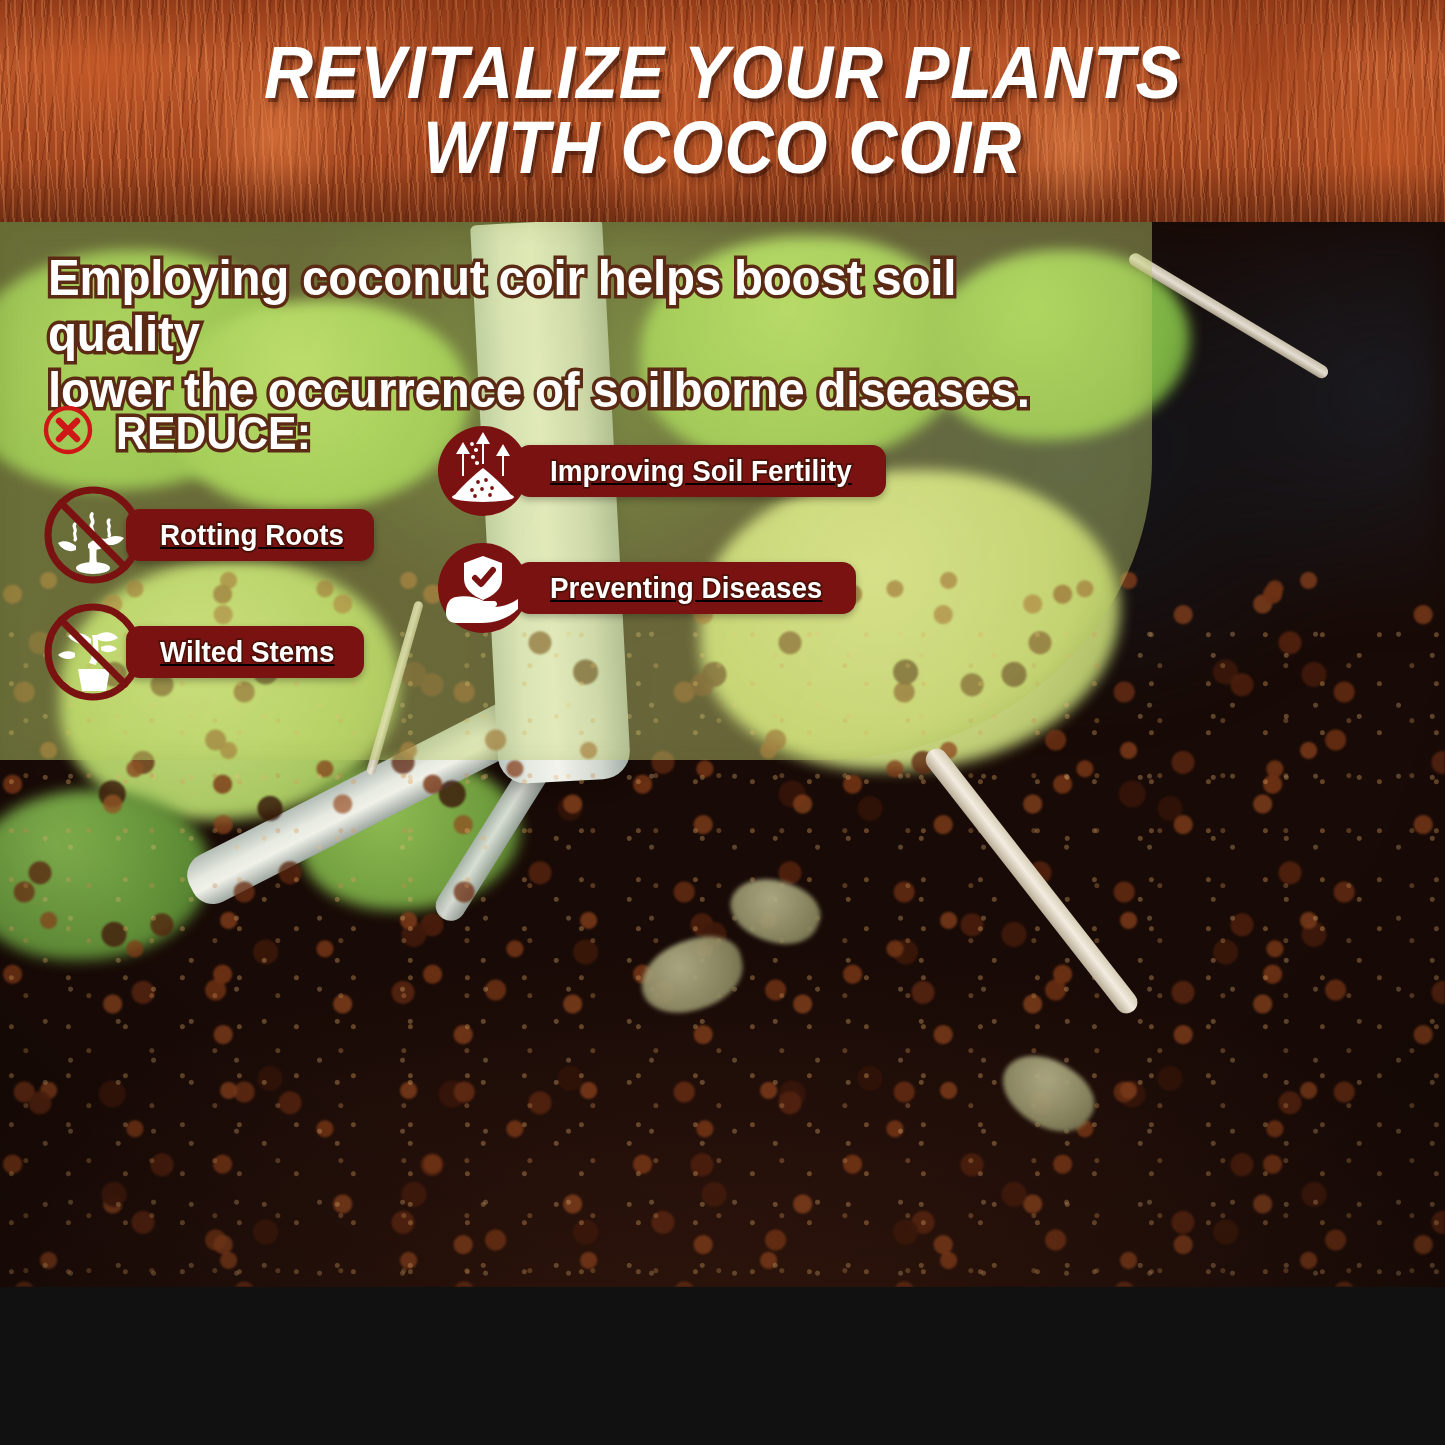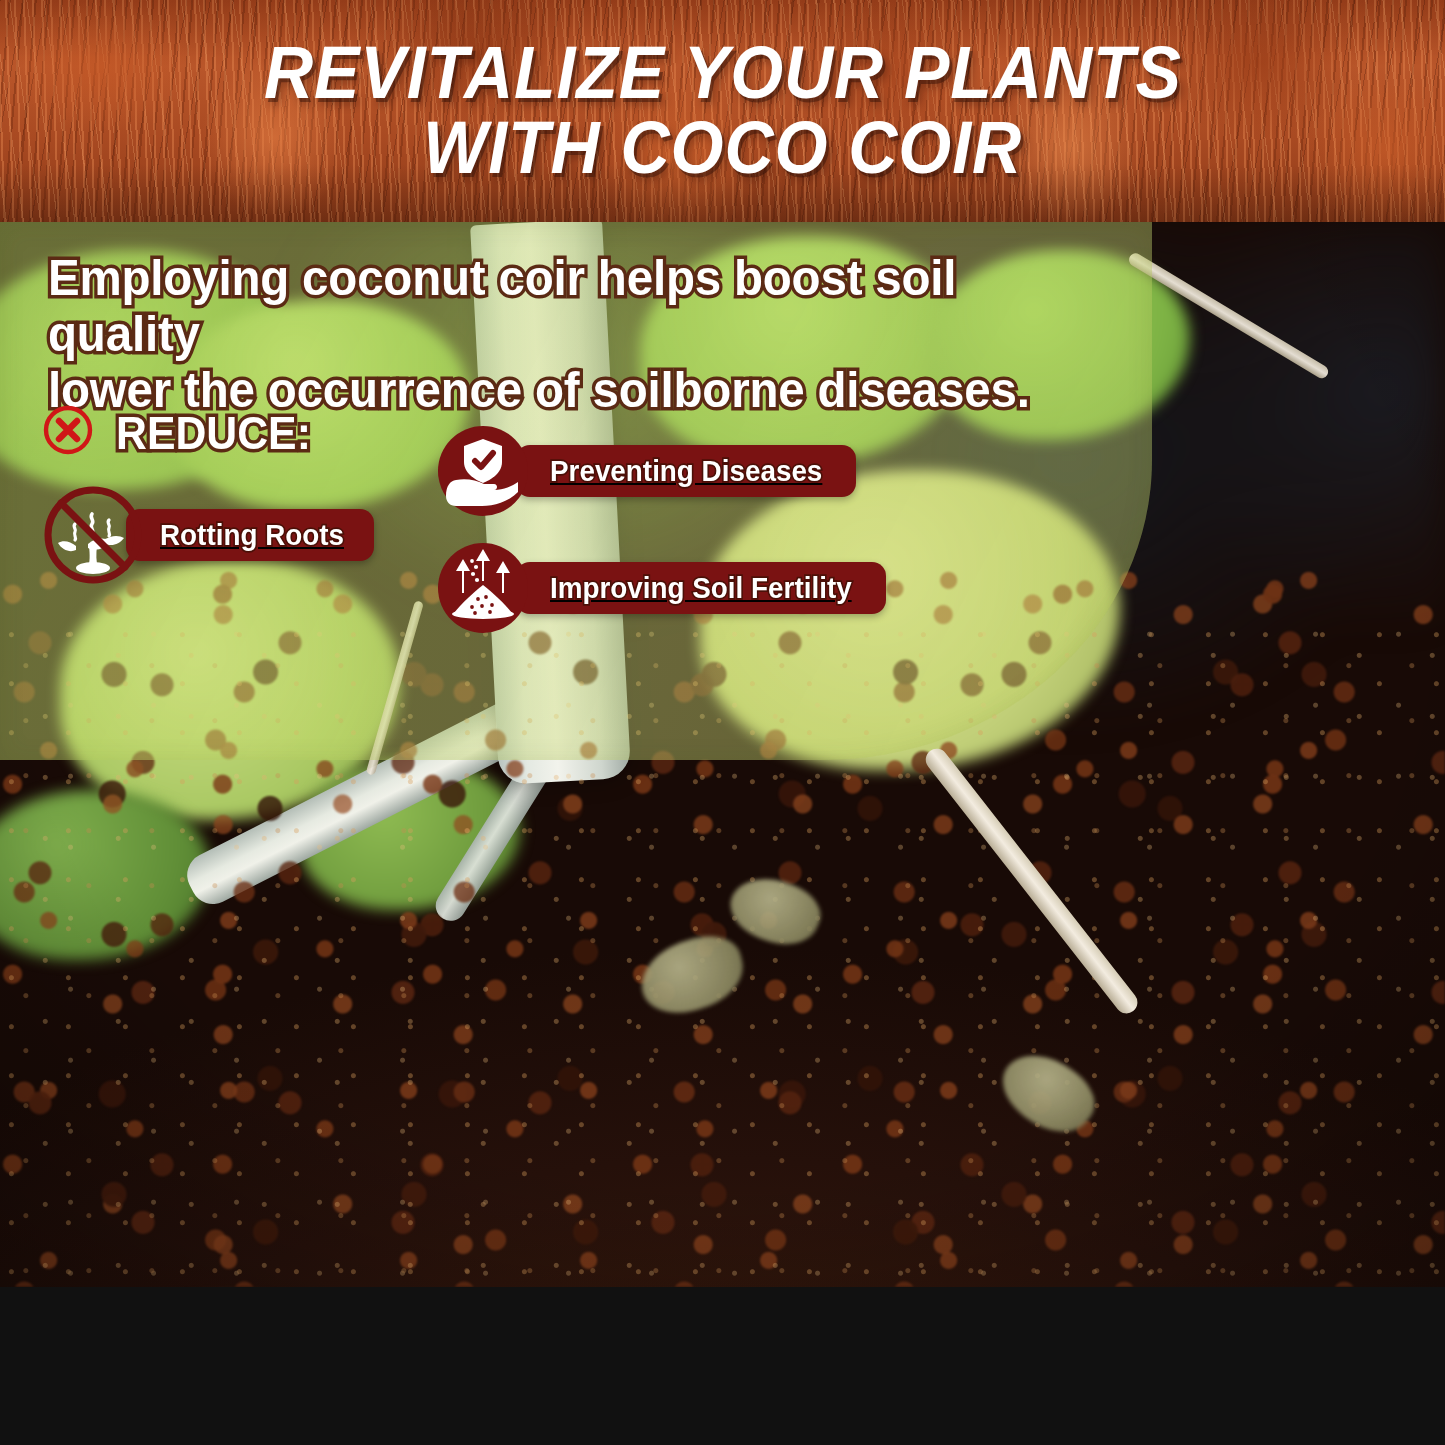--- a/index.html
+++ b/index.html
@@ -329,45 +329,46 @@
                 </g>
                 <circle cx="51" cy="51" r="45" fill="none" stroke="#7a1212" stroke-width="7"></circle>
                 <path d="M19 19 L83 83" stroke="#7a1212" stroke-width="7" stroke-linecap="round"></path>
               </svg>
             </span>
             <span class="pill">
               <span class="pill-label">Rotting Roots</span>
             </span>
           </div>
 
-
-        </div>
-      </div>
-
-      <div class="col col-helpful">
-
-        <div class="items">
-
           <div class="item">
             <span class="badge">
               <svg viewBox="0 0 102 102">
-                <circle cx="51" cy="51" r="45" fill="#7a1212"></circle>
                 <g fill="#ffffff">
-                  <path d="M51 19 L70 26 L70 42 C70 52 61 59 51 63 C41 59 32 52 32 42 L32 26z"></path>
-                  <path d="M24 60 C34 58 44 60 52 64 L62 64 C66 64 66 70 62 70 L48 70
-                           L62 70 C72 70 80 66 86 62 L86 72 C76 82 62 86 50 86
-                           L24 86 C18 86 14 82 14 76 C14 66 18 61 24 60z"></path>
+                  <path d="M50 34c2 10 1 20-3 28l7 2c3-10 3-20 1-30z"></path>
+                  <path d="M49 38c-7-7-17-8-23-3 6 8 17 10 23 7z"></path>
+                  <path d="M33 52c-6-3-13-2-17 2 5 5 13 5 17 2z"></path>
+                  <path d="M55 34c8-5 17-3 21 3-8 5-17 4-21 1z"></path>
+                  <path d="M59 46c6-3 13-2 16 2-5 4-12 4-16 1z"></path>
+                  <path d="M36 68h32l-4 22H40z"></path>
                 </g>
-                <path d="M43 41 L49 47 L61 33" fill="none" stroke="#7a1212" stroke-width="6" stroke-linecap="round" stroke-linejoin="round"></path>
+                <circle cx="51" cy="51" r="45" fill="none" stroke="#7a1212" stroke-width="7"></circle>
+                <path d="M19 19 L83 83" stroke="#7a1212" stroke-width="7" stroke-linecap="round"></path>
               </svg>
             </span>
             <span class="pill">
-              <span class="pill-label">Preventing Diseases</span>
+              <span class="pill-label">Wilted Stems</span>
             </span>
           </div>
+
+        </div>
+      </div>
+
+      <div class="col col-helpful">
+
+        <div class="items">
 
           <div class="item">
             <span class="badge">
               <svg viewBox="0 0 102 102">
                 <circle cx="51" cy="51" r="45" fill="#7a1212"></circle>
                 <g fill="#ffffff">
                   <path d="M30 56 L30 34 L24 34 L31 22 L38 34 L32 34 L32 56z"></path>
                   <path d="M50 44 L50 24 L44 24 L51 12 L58 24 L52 24 L52 44z"></path>
                   <path d="M70 56 L70 36 L64 36 L71 24 L78 36 L72 36 L72 56z"></path>
                   <path d="M51 48 C61 56 72 66 80 76 L22 76 C30 66 41 56 51 48z"></path>
@@ -386,18 +387,36 @@
                     <circle cx="58" cy="75" r="1.9"></circle>
                   <circle cx="43" cy="76" r="1.9"></circle>
                 </g>
               </svg>
             </span>
             <span class="pill">
               <span class="pill-label">Improving Soil Fertility</span>
             </span>
           </div>
 
+          <div class="item">
+            <span class="badge">
+              <svg viewBox="0 0 102 102">
+                <circle cx="51" cy="51" r="45" fill="#7a1212"></circle>
+                <g fill="#ffffff">
+                  <path d="M51 19 L70 26 L70 42 C70 52 61 59 51 63 C41 59 32 52 32 42 L32 26z"></path>
+                  <path d="M24 60 C34 58 44 60 52 64 L62 64 C66 64 66 70 62 70 L48 70
+                           L62 70 C72 70 80 66 86 62 L86 72 C76 82 62 86 50 86
+                           L24 86 C18 86 14 82 14 76 C14 66 18 61 24 60z"></path>
+                </g>
+                <path d="M43 41 L49 47 L61 33" fill="none" stroke="#7a1212" stroke-width="6" stroke-linecap="round" stroke-linejoin="round"></path>
+              </svg>
+            </span>
+            <span class="pill">
+              <span class="pill-label">Preventing Diseases</span>
+            </span>
+          </div>
+
         </div>
       </div>
 
     </div>
   </div>
 </div>
 
 </body></html>

